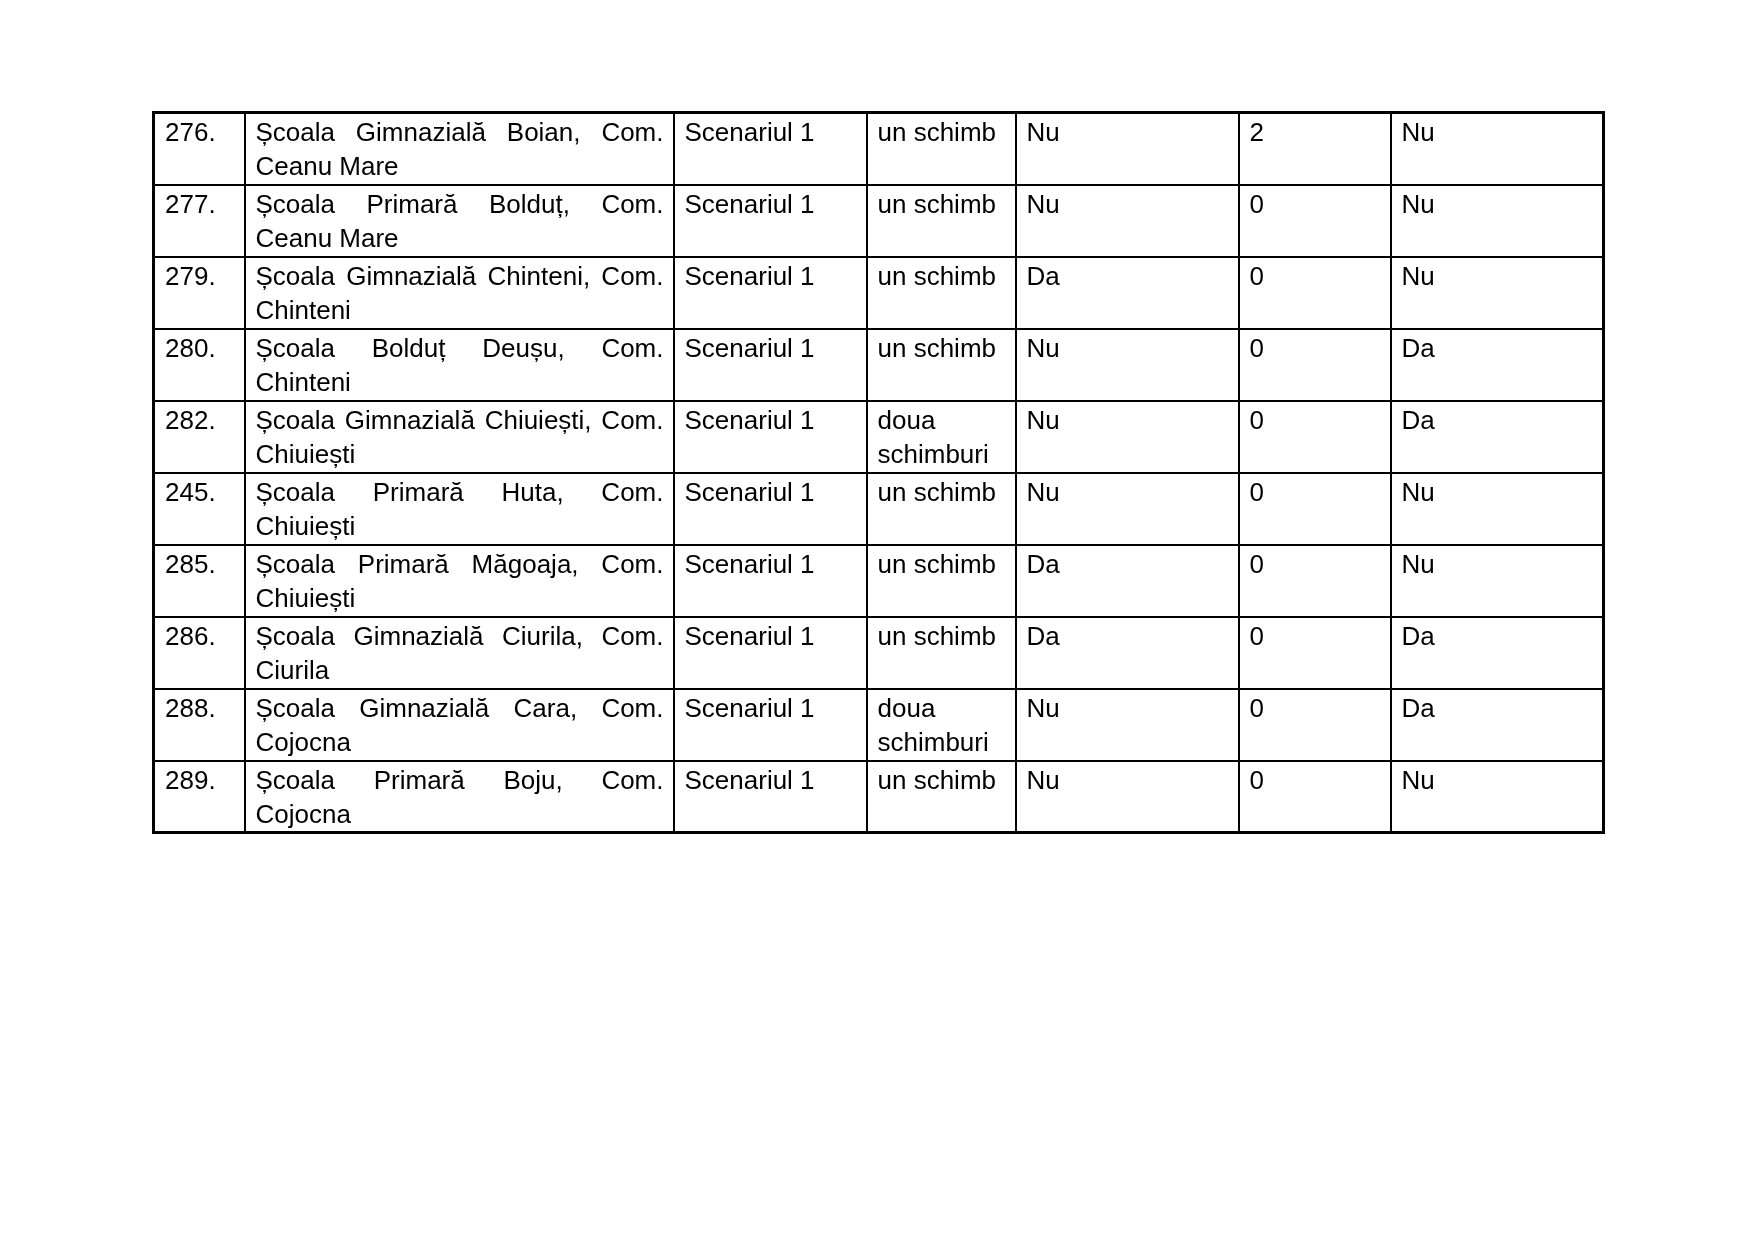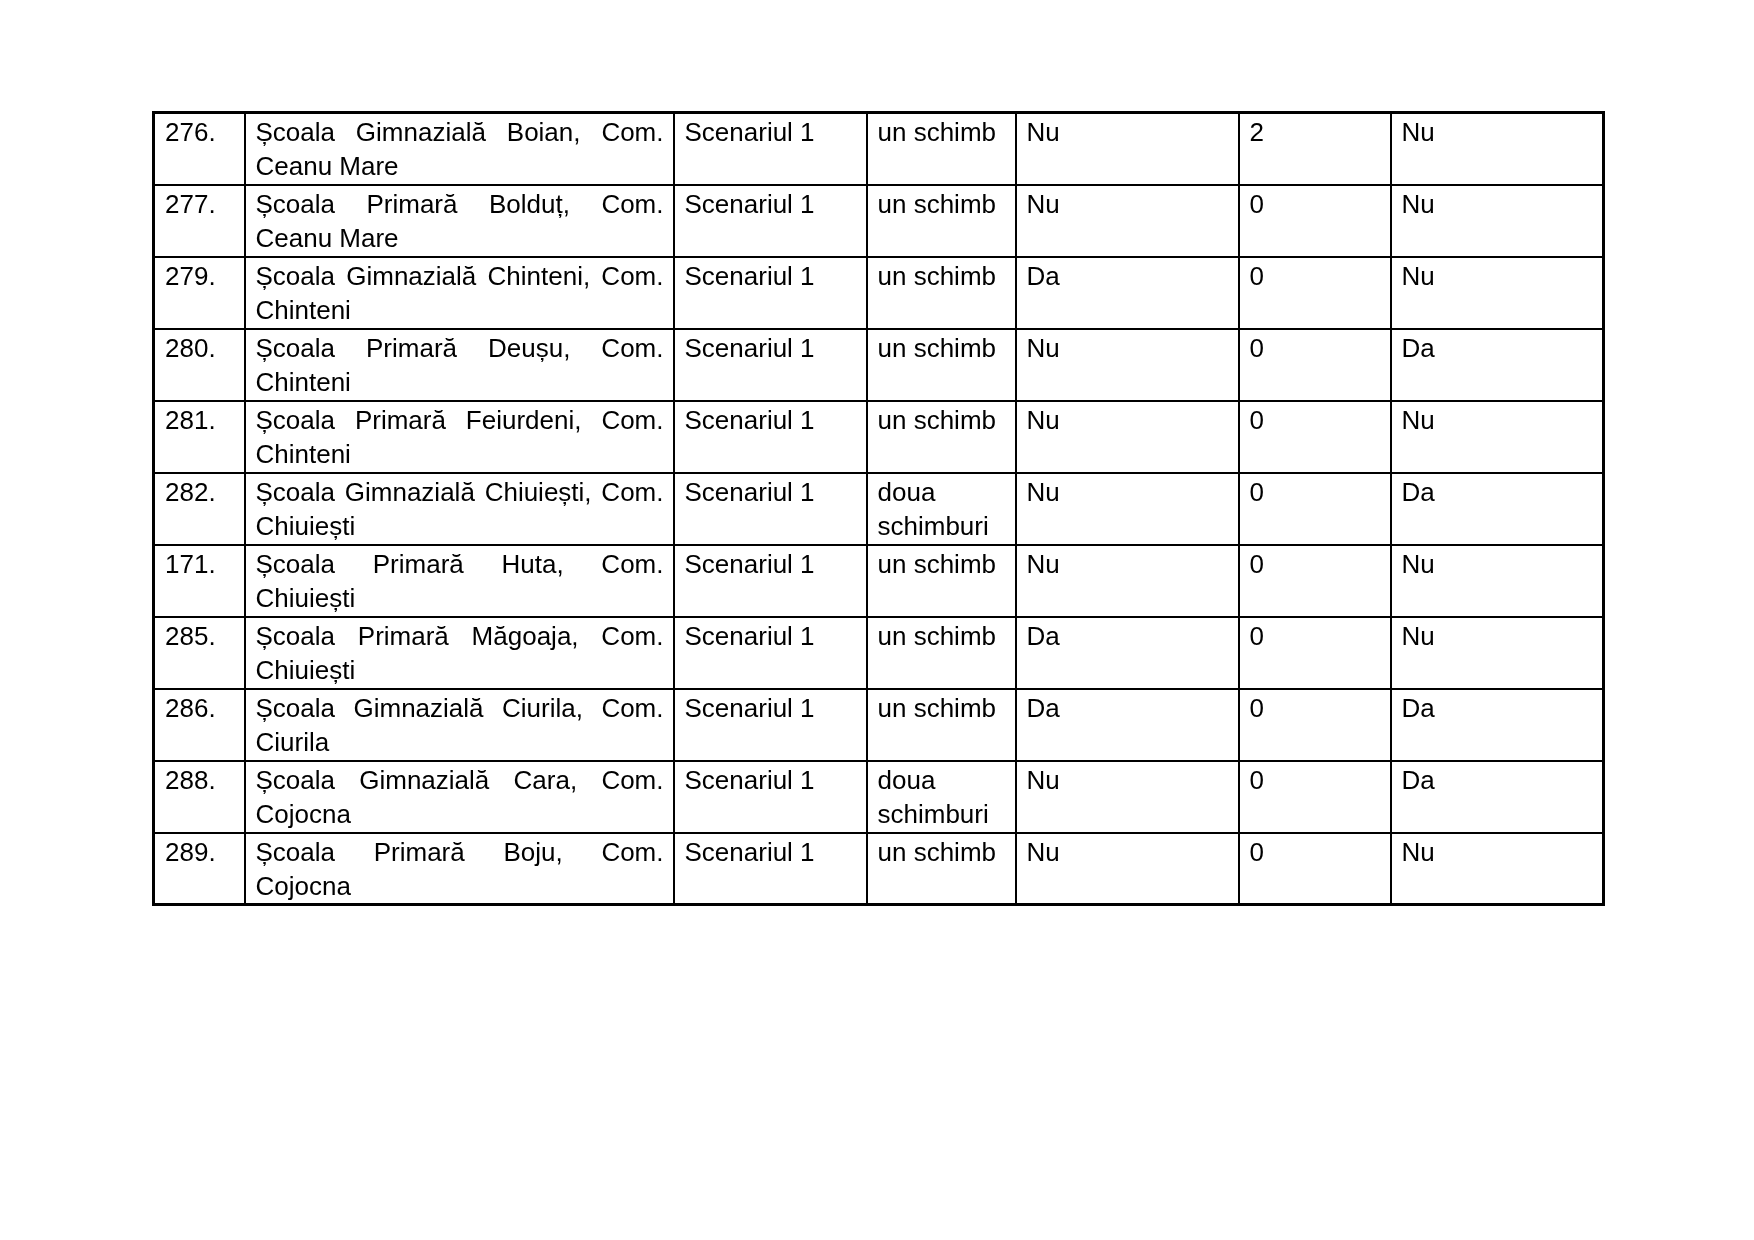--- a/index.html
+++ b/index.html
@@ -88,47 +88,38 @@
         <td class="cell-index">279.</td>
         <td class="cell-school">Școala Gimnazială Chinteni, Com. Chinteni</td>
         <td class="cell-scenario">Scenariul 1</td>
         <td class="cell-shifts">un schimb</td>
         <td class="cell-flag1">Da</td>
         <td class="cell-count">0</td>
         <td class="cell-flag2">Nu</td>
       </tr>
       <tr>
         <td class="cell-index">280.</td>
-        <td class="cell-school">Școala Primară Deușu, Com. Chinteni</td>
+        <td class="cell-school">Școala Bolduț Deușu, Com. Chinteni</td>
         <td class="cell-scenario">Scenariul 1</td>
         <td class="cell-shifts">un schimb</td>
         <td class="cell-flag1">Nu</td>
         <td class="cell-count">0</td>
         <td class="cell-flag2">Da</td>
-      </tr>
-      <tr>
-        <td class="cell-index">281.</td>
-        <td class="cell-school">Școala Primară Feiurdeni, Com. Chinteni</td>
-        <td class="cell-scenario">Scenariul 1</td>
-        <td class="cell-shifts">un schimb</td>
-        <td class="cell-flag1">Nu</td>
-        <td class="cell-count">0</td>
-        <td class="cell-flag2">Nu</td>
       </tr>
       <tr>
         <td class="cell-index">282.</td>
         <td class="cell-school">Școala Gimnazială Chiuiești, Com. Chiuiești</td>
         <td class="cell-scenario">Scenariul 1</td>
         <td class="cell-shifts">doua schimburi</td>
         <td class="cell-flag1">Nu</td>
         <td class="cell-count">0</td>
         <td class="cell-flag2">Da</td>
       </tr>
       <tr>
-        <td class="cell-index">171.</td>
+        <td class="cell-index">245.</td>
         <td class="cell-school">Școala Primară Huta, Com. Chiuiești</td>
         <td class="cell-scenario">Scenariul 1</td>
         <td class="cell-shifts">un schimb</td>
         <td class="cell-flag1">Nu</td>
         <td class="cell-count">0</td>
         <td class="cell-flag2">Nu</td>
       </tr>
       <tr>
         <td class="cell-index">285.</td>
         <td class="cell-school">Școala Primară Măgoaja, Com. Chiuiești</td>

